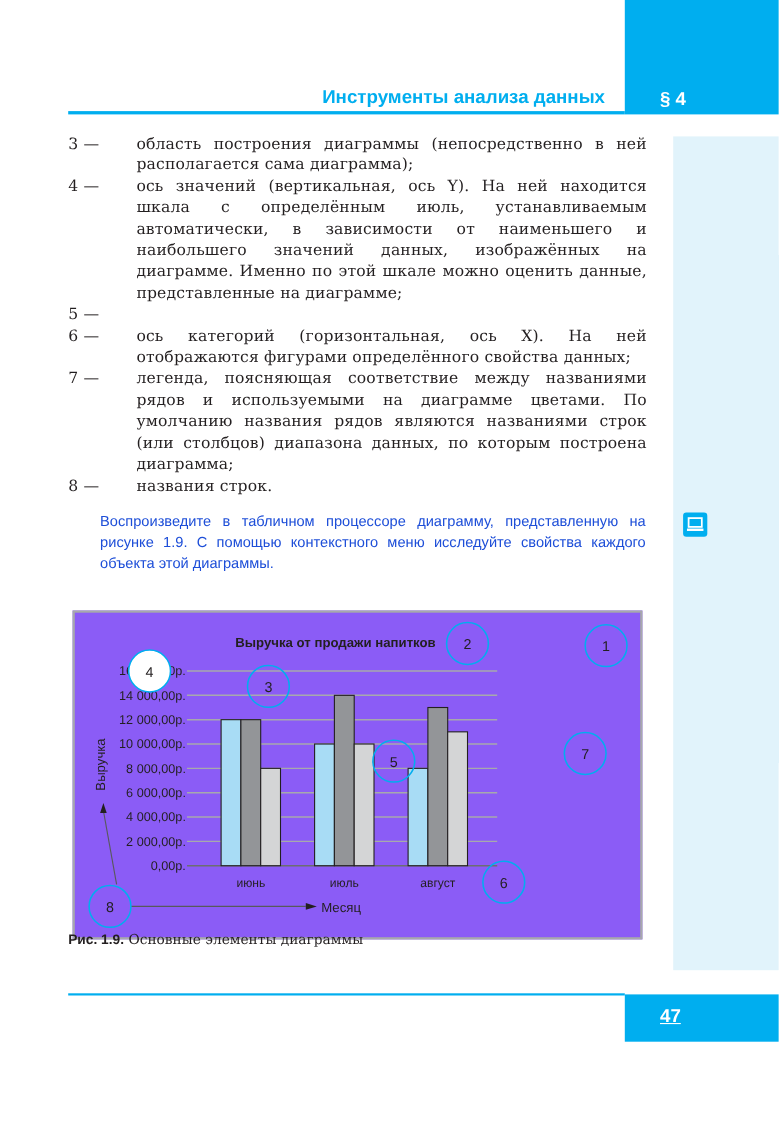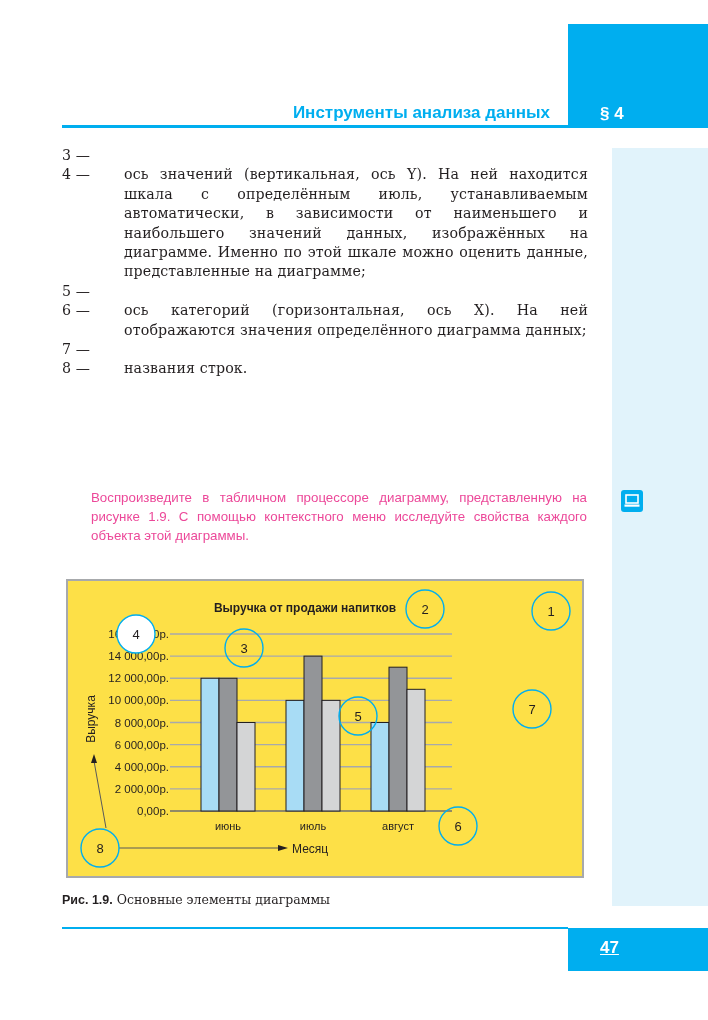--- a/index.html
+++ b/index.html
@@ -1,68 +1,70 @@
 <!DOCTYPE html>
 <html><head>
 <meta charset="utf-8">
 <style>
   html, body { margin:0; padding:0; }
   body { width:708px; height:1020px; position:relative; background:#ffffff; overflow:hidden;
          font-family:"DejaVu Serif", serif; color:#231f20; }
-  .abs { position:absolute;margin-top:24px; }
+  .abs { position:absolute; }
   #hdr-block { left:568px; top:0; width:140px; height:104px; background:#00aeef; }
   #hdr-para { left:600px; top:80px; font:bold 17px "Liberation Sans", sans-serif; color:#ffffff; }
   #hdr-title { right:158px; top:79px; font:bold 17px "Liberation Sans", sans-serif; color:#00aeef; white-space:nowrap; }
   #hdr-line { left:62px; top:101px; width:506px; height:3px; background:#00aeef; }
   #side-strip { left:612px; top:124px; width:96px; height:758px; background:#e1f3fb; }
   #pc-icon { left:621px; top:466px; width:22px; height:22px; background:#00aeef; border-radius:3px; }
   #pc-icon svg { position:absolute; left:3px; top:4px; }
 
   .deflist { left:62px; top:122px; width:526px; font-size:14.2px; line-height:19.4px; letter-spacing:0.15px; }
   .def { display:flex; }
   .def .num { width:62px; flex:none; white-space:nowrap; }
   .def .txt { flex:1; text-align:justify; text-align-last:left; }
 
-  #task { left:91px; top:464px; width:496px; font:13.3px "Liberation Sans", sans-serif; line-height:19px; text-align:justify; color:#ec4899; }
+  #task { left:91px; top:464px; width:496px; font:13.3px "Liberation Sans", sans-serif; line-height:19px; text-align:justify; color:#1d4ed8; }
 
-  #chart-frame { left:66px; top:555px; width:518px; height:299px; border:2px solid #a7a9ac; background:#fde047; box-sizing:border-box; }
+  #chart-frame { left:66px; top:555px; width:518px; height:299px; border:2px solid #a7a9ac; background:#8b5cf6; box-sizing:border-box; }
   #chart-svg { position:absolute; left:0; top:0; }
 
-  #caption { left:62px; top:868px; font-size:12.5px; }
+  #caption { left:62px; top:846px; font-size:12.5px; }
   #caption .lab { font:bold 12.5px "Liberation Sans", sans-serif; }
   #foot-line { left:62px; top:903px; width:506px; height:2px; background:#00aeef; }
   #foot-block { left:568px; top:904px; width:140px; height:43px; background:#00aeef; }
   #page-num { left:600px; top:914px; font:bold 17px "Liberation Sans", sans-serif; color:#fff;text-decoration:underline; }
 </style>
 </head>
 <body>
 
 <div class="abs" id="hdr-block"></div>
 <div class="abs" id="hdr-para">§ 4</div>
 <div class="abs" id="hdr-title">Инструменты анализа данных</div>
 <div class="abs" id="hdr-line"></div>
 <div class="abs" id="side-strip"></div>
 
 <div class="abs deflist">
   <div class="def">
       <span class="num">3 —</span>
+      <span class="txt">область построения диаграммы (непосредственно в ней располагается сама диаграмма);</span>
     </div>
   <div class="def">
       <span class="num">4 —</span>
       <span class="txt">ось значений (вертикальная, ось Y). На ней находится шкала с определённым июль, устанавливаемым автоматически, в зависимости от наименьшего и наибольшего значений данных, изображённых на диаграмме. Именно по этой шкале можно оценить данные, представленные на диаграмме;</span>
     </div>
   <div class="def">
       <span class="num">5 —</span>
     </div>
   <div class="def">
       <span class="num">6 —</span>
-      <span class="txt">ось категорий (горизонтальная, ось X). На ней отображаются значения определённого диаграмма данных;</span>
+      <span class="txt">ось категорий (горизонтальная, ось X). На ней отображаются фигурами определённого свойства данных;</span>
     </div>
   <div class="def">
       <span class="num">7 —</span>
+      <span class="txt">легенда, поясняющая соответствие между названиями рядов и используемыми на диаграмме цветами. По умолчанию названия рядов являются названиями строк (или столбцов) диапазона данных, по которым построена диаграмма;</span>
     </div>
   <div class="def">
       <span class="num">8 —</span>
       <span class="txt">названия строк.</span>
     </div>
 </div>
 
 <div class="abs" id="task">Воспроизведите в табличном процессоре диаграмму, представленную на рисунке 1.9. С помощью контекстного меню исследуйте свойства каждого объекта этой диаграммы.</div>
 <div class="abs" id="pc-icon">
   <svg width="16" height="14" viewBox="0 0 16 14">

